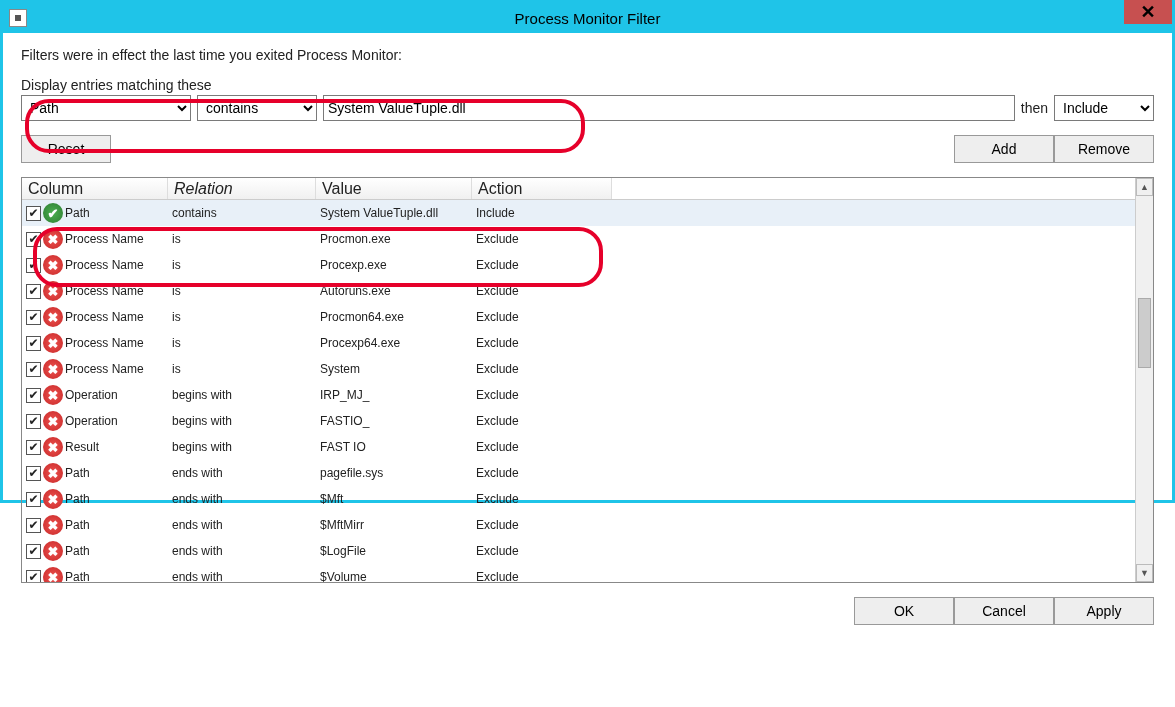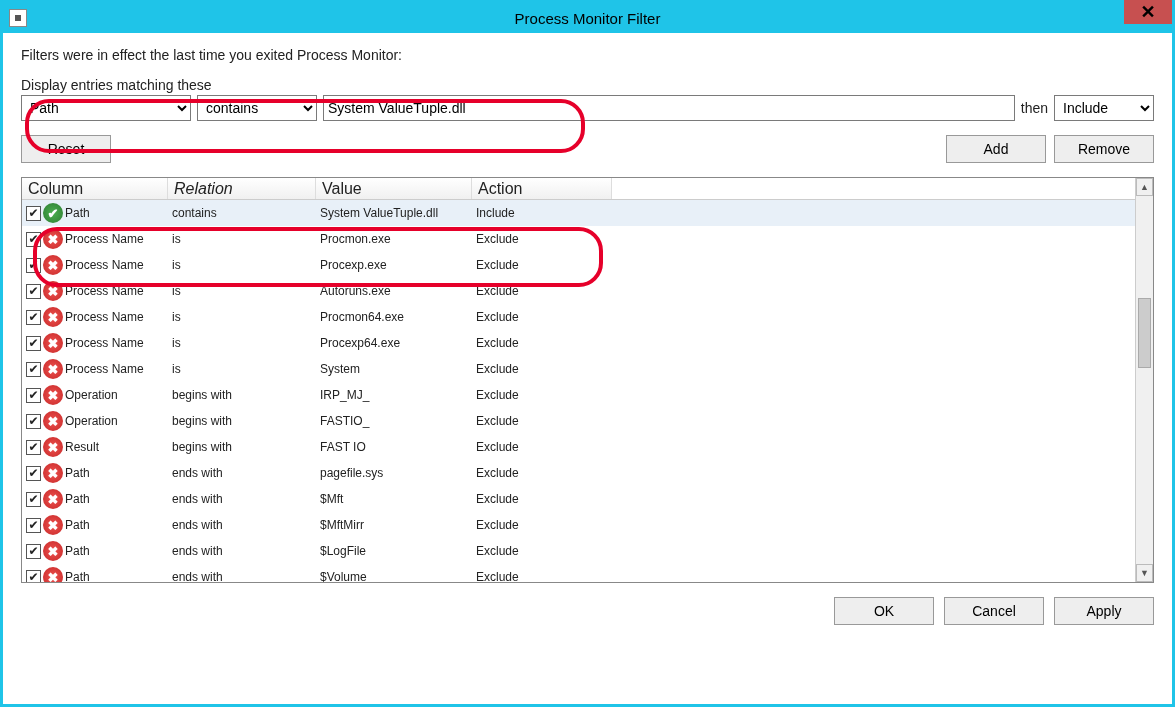--- a/index.html
+++ b/index.html
@@ -1,31 +1,31 @@
 <!DOCTYPE html>
 <html><head>
 <meta charset="utf-8">
 <style>
 * { box-sizing: border-box; font-family: "Segoe UI", Tahoma, sans-serif; }
 body { margin: 0; background: #fff; width: 1175px; height: 707px; overflow: hidden; }
-.window { width: 1175px; height: 707px; border: 3px solid #1fc4e8; background: #fff; position: relative; }
+.window { width: 1175px; height: 503px; border: 3px solid #1fc4e8; background: #fff; position: relative; }
 .titlebar { height: 30px; background: #1fc4e8; display: flex; align-items: center; position: relative; }
 .sysicon { width: 18px; height: 18px; margin-left: 6px; background: #fff; border: 1px solid #888; display:flex; align-items:center; justify-content:center;}
 .sysicon-inner { width:6px;height:6px;background:#555;}
 .title-text { position:absolute; left:50%; transform:translateX(-50%); font-size: 15px; color: #000; }
 .close-btn { position:absolute; right:0; top:-3px; width:48px; height:24px; background:#c75050; color:#000; font-size:18px; font-weight:bold; display:flex; align-items:center; justify-content:center; cursor:pointer; }
 .content { padding: 14px 18px; font-size:14px; color:#222; }
 .info-text { margin-bottom: 14px; }
 .heading-text { margin-bottom: 2px; }
 .filter-row { display:flex; align-items:center; gap:6px; margin-bottom:14px; }
 select, input[type=text] { height:26px; border:1px solid #7a7a7a; background:#fff; font-size:14px; padding:0 4px; }
 select { padding-right:14px; }
 .btn { height:28px; border:1px solid #999; background:#eee; font-size:14px; cursor:pointer; padding: 0 14px;}
 .btn-row1 { display:flex; justify-content:space-between; margin-bottom:14px;}
-.btn-group { display:flex; gap:8px;}
+.btn-group { display:flex; }
 .table-wrap { border:1px solid #888; height:406px; position:relative; display:flex;}
 .table-inner { flex:1; overflow:hidden; }
 .thead { display:flex; height:22px; background:#fff; border-bottom:1px solid #ccc; font-size:16px; }
 .th { border-right:1px solid #ddd; padding:2px 6px; display:flex; align-items:center; background:linear-gradient(#fff,#f0f0f0);}
 .th:nth-child(1){width:146px;}
 .th:nth-child(2){width:148px;font-style:italic;}
 .th:nth-child(3){width:156px;text-align:center;}
 .th:nth-child(4){width:140px;}
 .tbody { font-size:12px; }
 .tr { display:flex; height:26px; align-items:center; }
@@ -36,21 +36,21 @@
 .td4 { width:140px; padding-left:4px;}
 .chk { width:15px;height:15px;border:1px solid #555;background:#fff;display:flex;align-items:center;justify-content:center;font-size:12px;line-height:1;}
 .icon-circ { width:20px;height:20px;border-radius:50%;display:flex;align-items:center;justify-content:center;color:#fff;font-size:13px;font-weight:bold;}
 .icon-inc{background:radial-gradient(#4caf50,#2e7d32);}
 .icon-exc{background:radial-gradient(#ef5350,#c62828);}
 .scrollbar { width:18px; background:#f0f0f0; border-left:1px solid #ccc; position:relative;}
 .sb-btn{height:18px;background:#f0f0f0;border:1px solid #bbb;display:flex;align-items:center;justify-content:center;font-size:9px;color:#555;cursor:pointer;}
 .sb-btn.top{position:absolute;top:0;left:0;right:0;}
 .sb-btn.bot{position:absolute;bottom:0;left:0;right:0;}
 .sb-thumb{position:absolute;left:2px;right:2px;top:120px;height:70px;background:#ccc;border:1px solid #aaa;}
-.bottom-btns { display:flex; justify-content:flex-end; gap:10px; margin-top:14px;}
+.bottom-btns { display:flex; justify-content:flex-end; margin-top:14px;}
 .bottom-btns .btn{width:100px;}
 .annot { position:absolute; border:4px solid #e6002a; border-radius:24px; pointer-events:none;}
 </style>
 </head>
 <body>
 
 <div class="window">
   <div class="titlebar">
     <div class="sysicon">
         <div class="sysicon-inner"></div>

